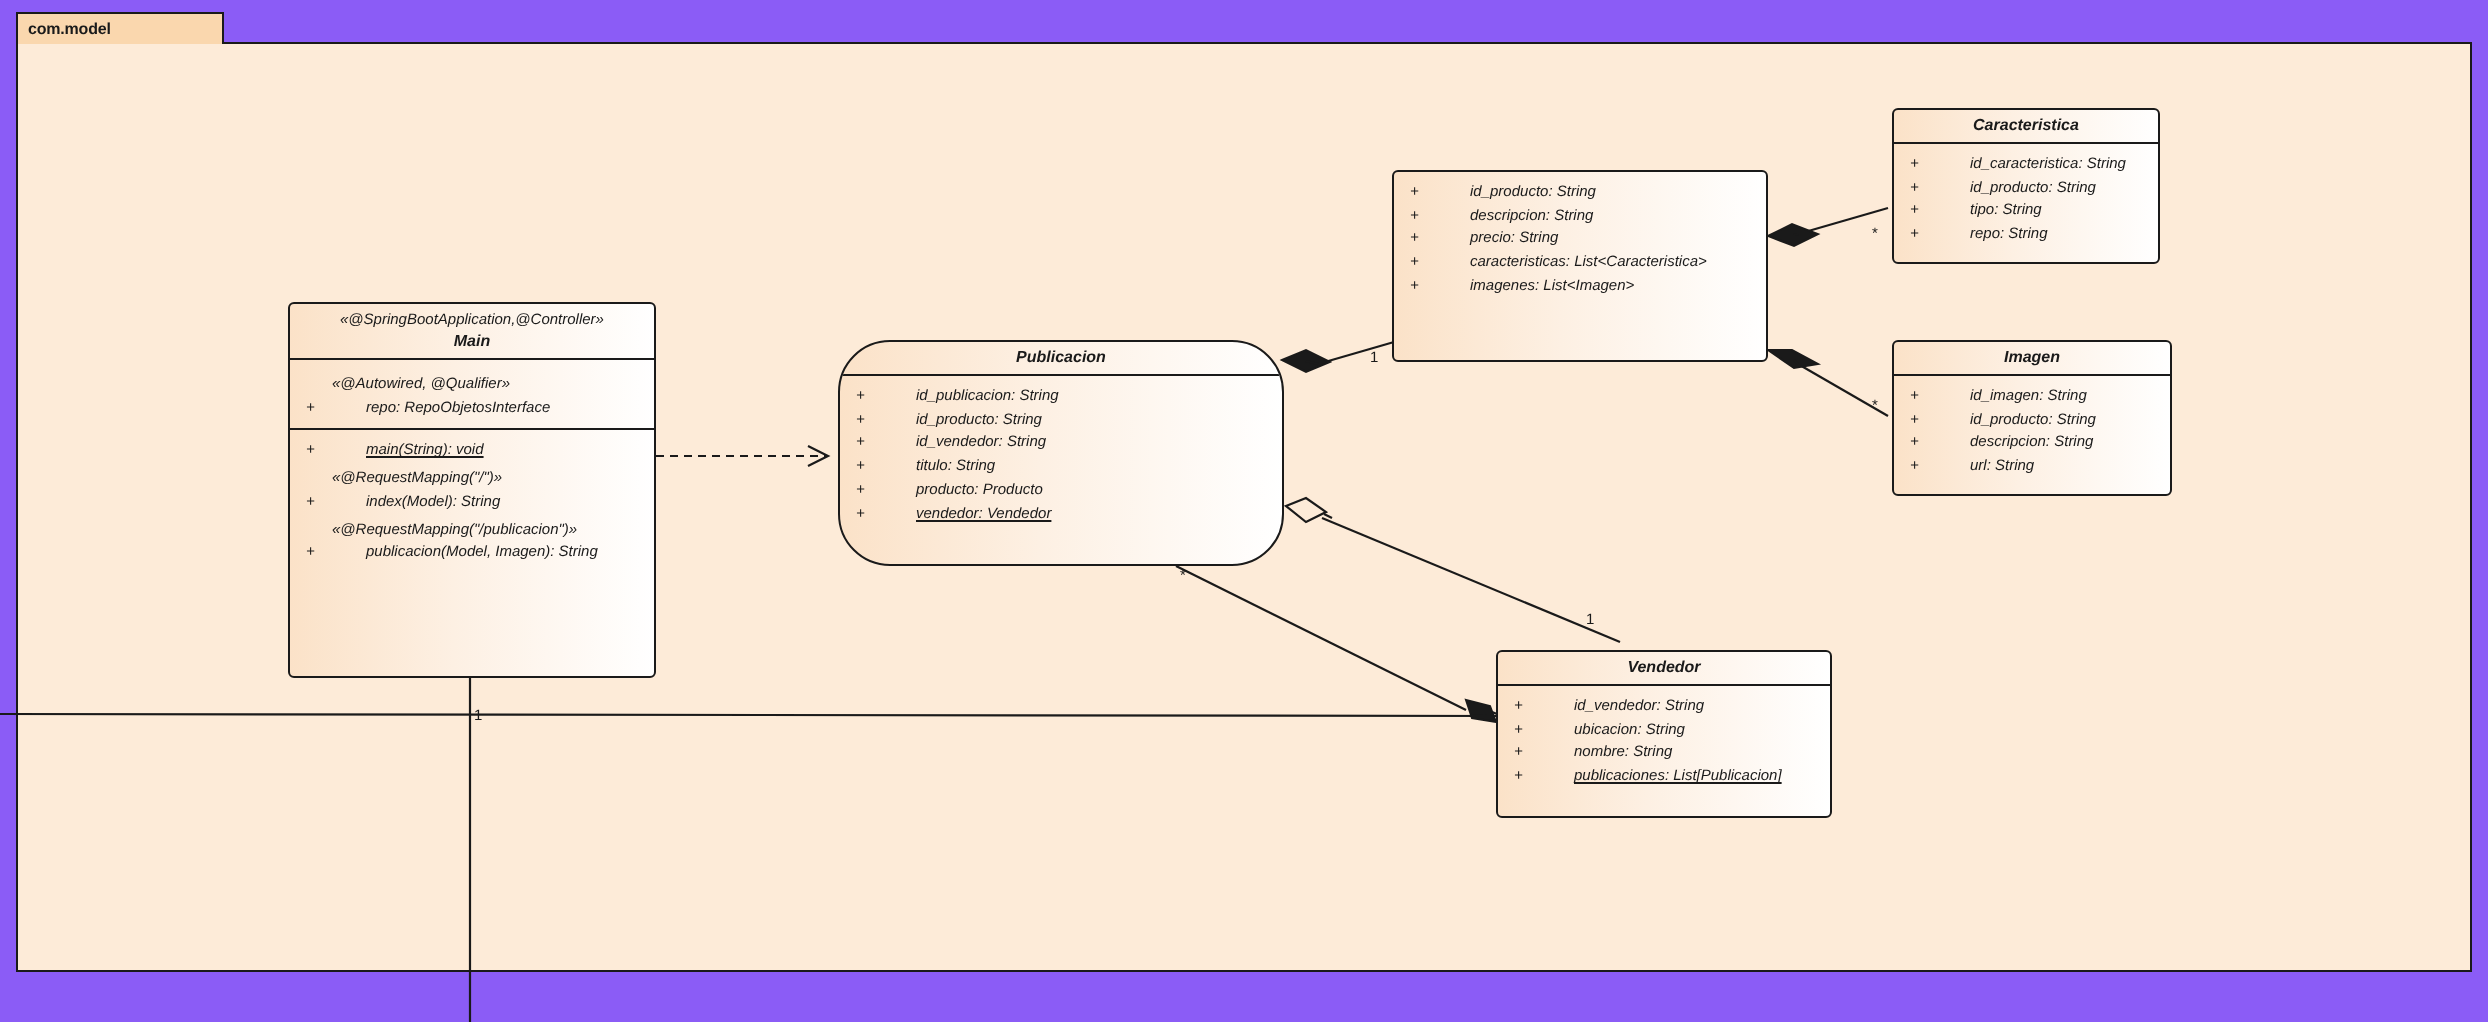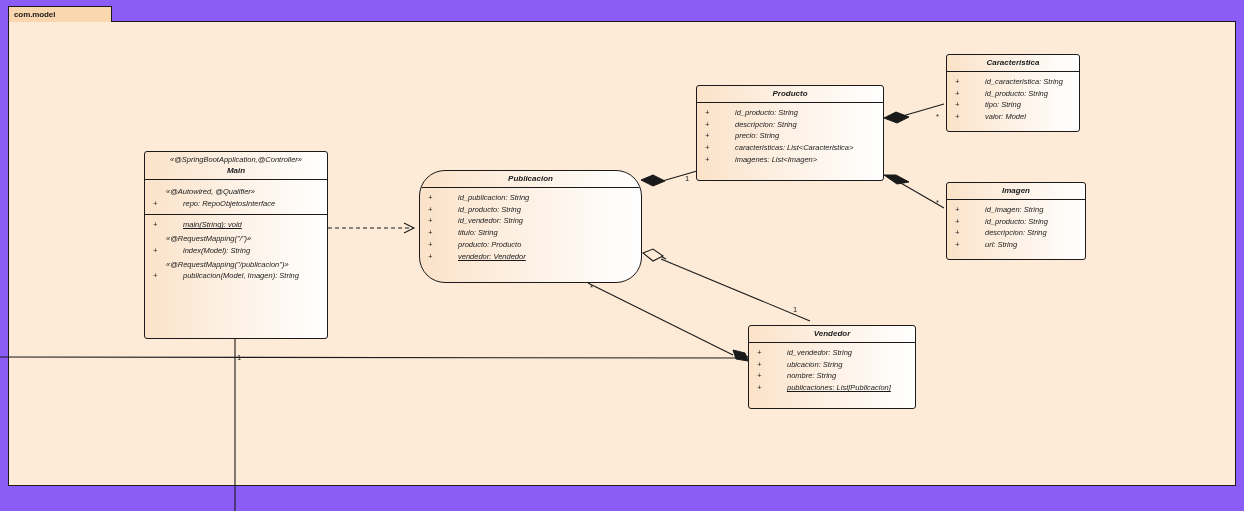--- a/index.html
+++ b/index.html
@@ -224,45 +224,42 @@
       <span class="member"><span class="vis">+</span><span class="mtext">id_publicacion: String</span></span>
       <span class="member"><span class="vis">+</span><span class="mtext">id_producto: String</span></span>
       <span class="member"><span class="vis">+</span><span class="mtext">id_vendedor: String</span></span>
       <span class="member"><span class="vis">+</span><span class="mtext">titulo: String</span></span>
       <span class="member"><span class="vis">+</span><span class="mtext">producto: Producto</span></span>
       <span class="member static"><span class="vis">+</span><span class="mtext">vendedor: Vendedor</span></span>
     </div>
   </div>
 
   <div class="uml-class" id="cls-producto" style="left:696px; top:85px; width:188px; height:96px;">
-    <div class="uml-header">
-      <span class="cls-name">Producto</span>
-    </div>
     <div class="uml-section">
       <span class="member"><span class="vis">+</span><span class="mtext">id_producto: String</span></span>
       <span class="member"><span class="vis">+</span><span class="mtext">descripcion: String</span></span>
       <span class="member"><span class="vis">+</span><span class="mtext">precio: String</span></span>
       <span class="member"><span class="vis">+</span><span class="mtext">caracteristicas: List&lt;Caracteristica&gt;</span></span>
       <span class="member"><span class="vis">+</span><span class="mtext">imagenes: List&lt;Imagen&gt;</span></span>
     </div>
   </div>
 
   <div class="uml-class" id="cls-caracteristica" style="left:946px; top:54px; width:134px; height:78px;">
     <div class="uml-header">
       <span class="cls-name">Caracteristica</span>
     </div>
     <div class="uml-section">
       <span class="member"><span class="vis">+</span><span class="mtext">id_caracteristica: String</span></span>
       <span class="member"><span class="vis">+</span><span class="mtext">id_producto: String</span></span>
       <span class="member"><span class="vis">+</span><span class="mtext">tipo: String</span></span>
-      <span class="member"><span class="vis">+</span><span class="mtext">valor: Model</span></span>
-    </div>
-  </div>
-
-  <div class="uml-class" id="cls-imagen" style="left:946px; top:182px; width:140px; height:78px;">
+      <span class="member"><span class="vis">+</span><span class="mtext">repo: String</span></span>
+    </div>
+  </div>
+
+  <div class="uml-class" id="cls-imagen" style="left:946px; top:170px; width:140px; height:78px;">
     <div class="uml-header">
       <span class="cls-name">Imagen</span>
     </div>
     <div class="uml-section">
       <span class="member"><span class="vis">+</span><span class="mtext">id_imagen: String</span></span>
       <span class="member"><span class="vis">+</span><span class="mtext">id_producto: String</span></span>
       <span class="member"><span class="vis">+</span><span class="mtext">descripcion: String</span></span>
       <span class="member"><span class="vis">+</span><span class="mtext">url: String</span></span>
     </div>
   </div>

